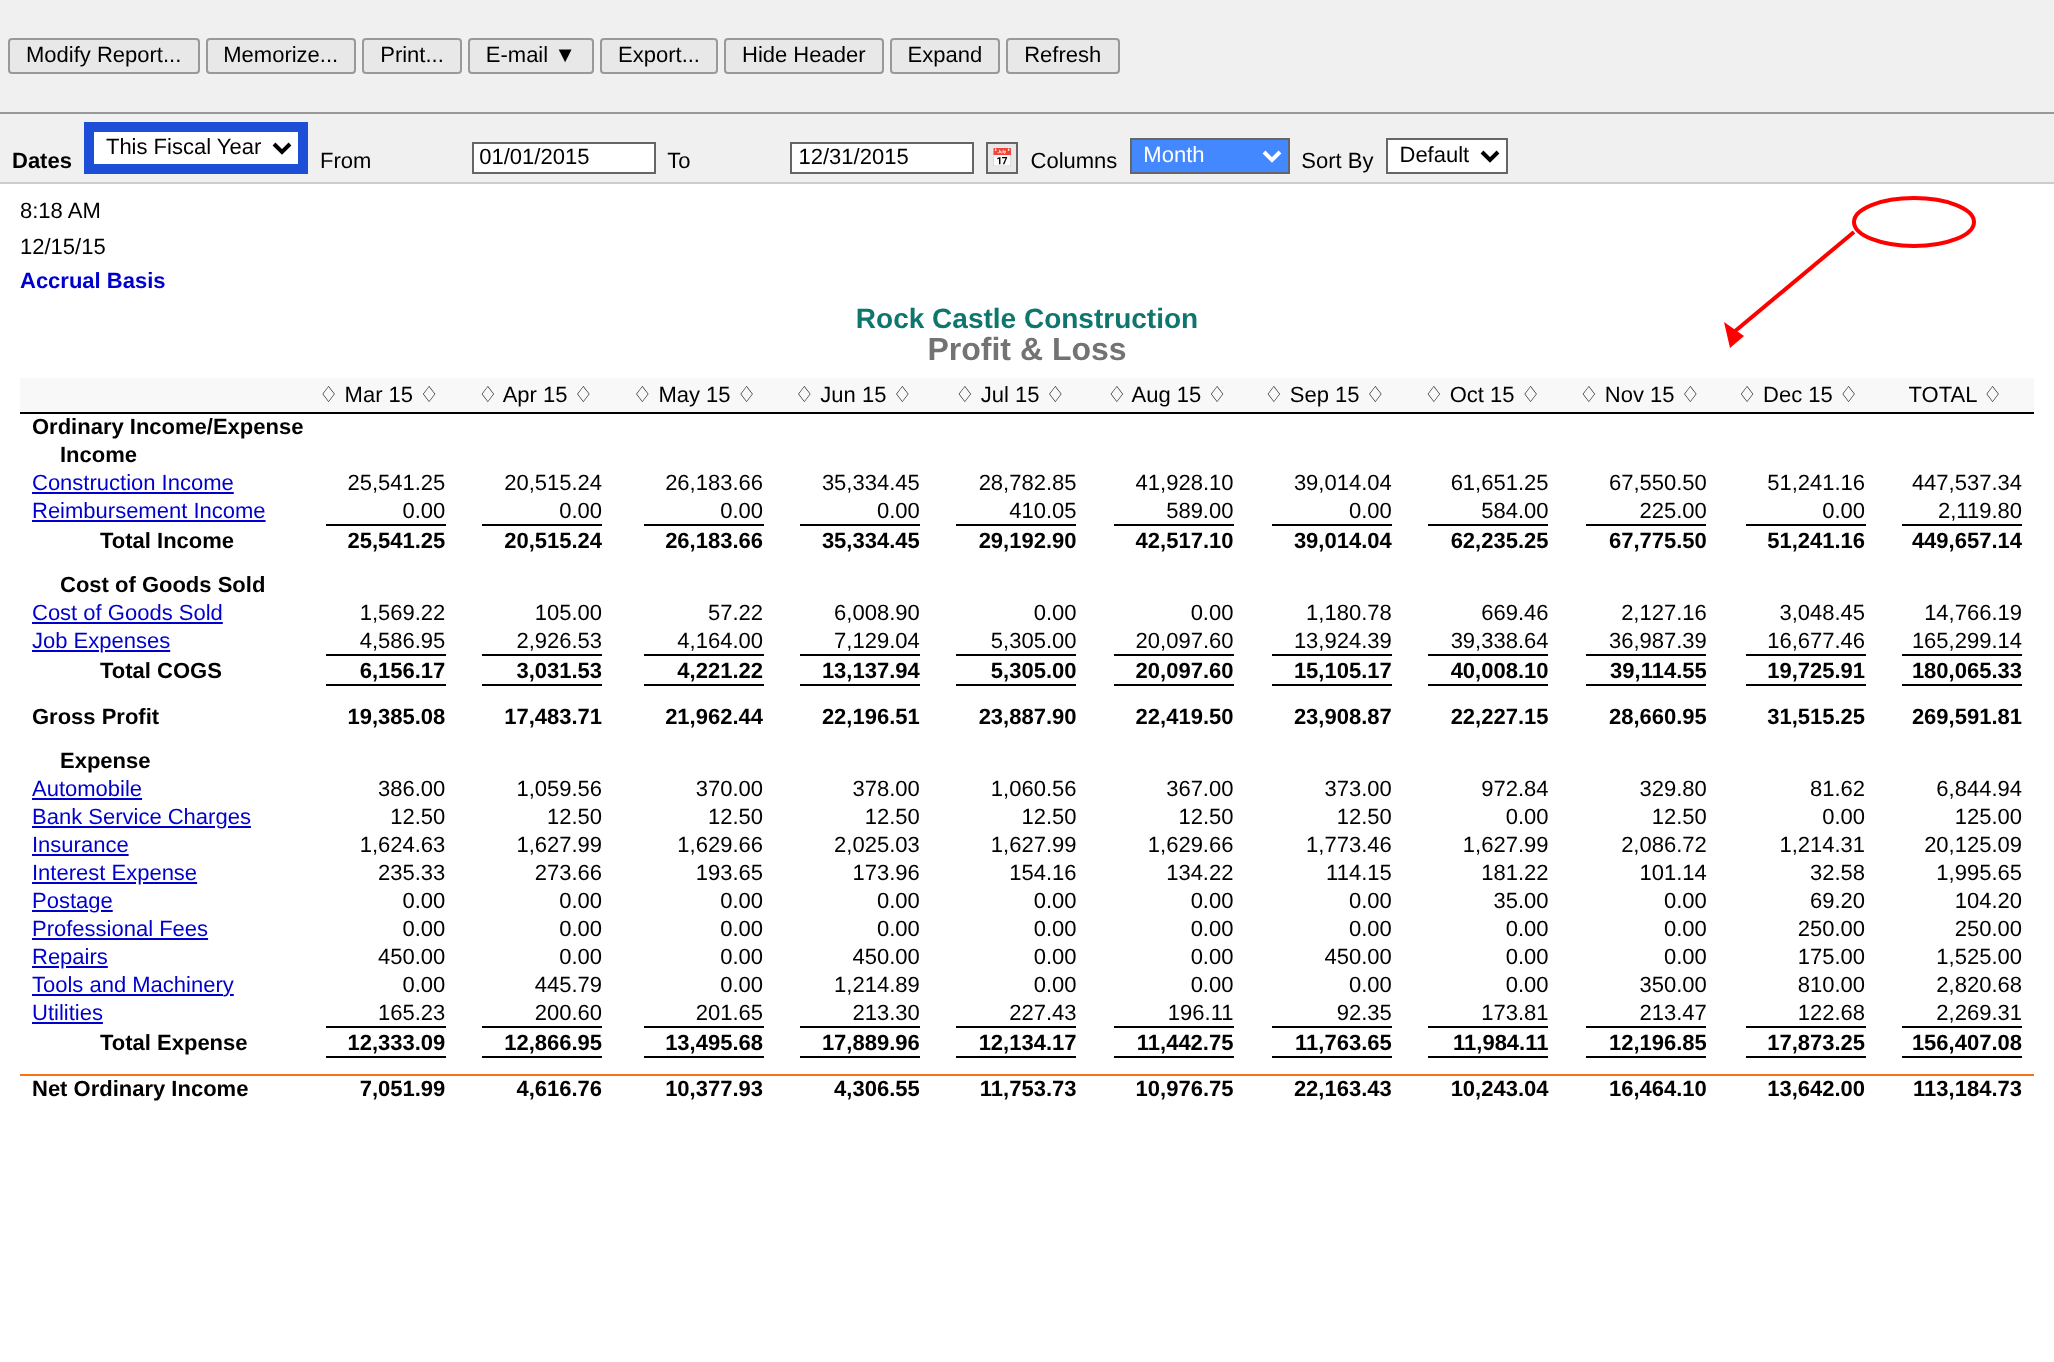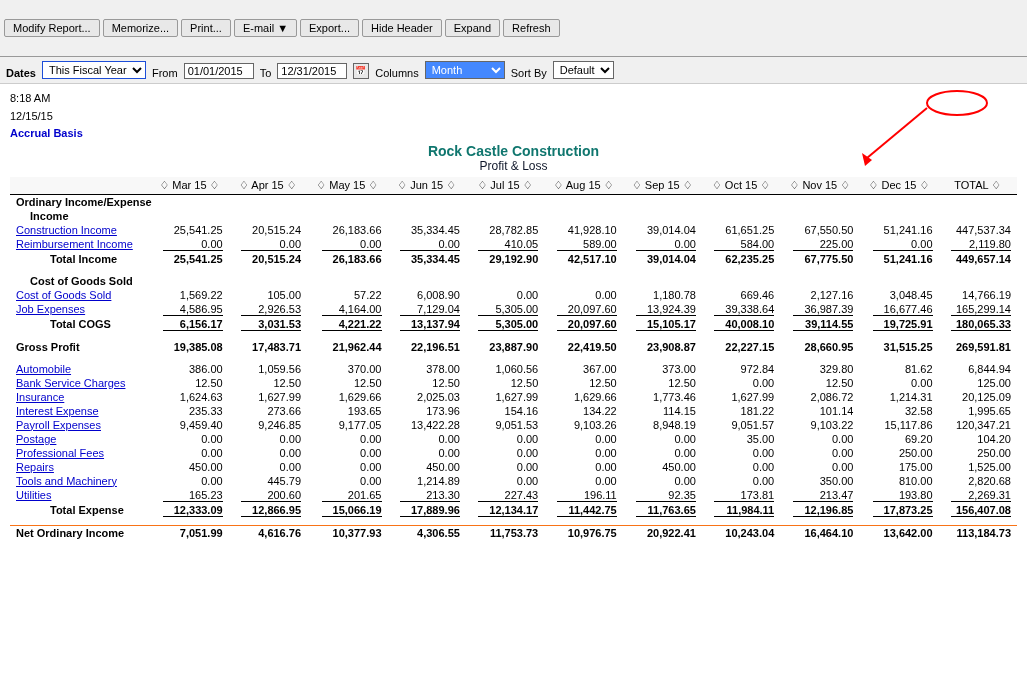--- a/index.html
+++ b/index.html
@@ -15,24 +15,24 @@
       border: 1px solid #999; cursor: pointer; border-radius: 2px;
     }
 
     
     #dates-bar {
       display: flex; align-items: flex-end; padding: 4px 6px; background: #f0f0f0;
       border-bottom: 1px solid #ccc; gap: 6px; font-size: 11px;
     }
     .dates-label { font-weight: bold; }
     .dates-select {
-      padding: 1px 2px; font-size: 11px; border: 1px solid #1d4ed8; background: #fff;
+      padding: 1px 2px; font-size: 11px; border: 5px solid #1d4ed8; background: #fff;
     }
     .dates-input {
-      padding: 1px 3px; font-size: 11px; border: 1px solid #666; width: 70px;
+      padding: 1px 3px; font-size: 11px; border: 1px solid #666; width: 92px; margin-left: 44px;
     }
     .cal-icon {
       width: 16px; height: 16px; display: inline-flex; align-items: center;
       justify-content: center; border: 1px solid #666; background: #e8e8e8;
       cursor: pointer; font-size: 9px;
     }
     .col-select {
       padding: 1px 2px; font-size: 11px; border: 1px solid #666;
       background: #4488ff; color: #fff; min-width: 80px;
     }
@@ -41,21 +41,21 @@
     }
 
     
     #report {
       padding: 6px 10px;
     }
     .report-meta { font-size: 11px; color: #000; line-height: 1.6; }
 
     .report-title-area { text-align: center; margin-bottom: 4px; }
     .company-name { font-size: 14px; font-weight: bold; color: #0f766e; }
-    .report-name { font-size: 12px; font-weight: normal; color: #0f172a; }
+    .report-name { font-size: 16px; font-weight: bold; color: #737373; }
     .report-date-range { font-size: 12px; color: #00008B; font-style: italic; }
 
     
     #report-table {
       width: 100%; border-collapse: collapse; font-size: 11px;
     }
     #report-table th {
       text-align: center; padding: 2px 6px; border-bottom: 1px solid #000;
       font-weight: normal; white-space: nowrap;
     }
@@ -293,20 +293,23 @@
         <td class="num">22,227.15</td>
         <td class="num">28,660.95</td>
         <td class="num">31,515.25</td>
         <td class="num">269,591.81</td>
       </tr>
 
       <tr>
           <td colspan="12" style="height:8px;"></td>
         </tr>
 
+      <tr class="row-section-header">
+        <td colspan="12" style="padding-left:20px;">Expense</td>
+      </tr>
 
       <tr class="row-data">
         <td class="label2 blue-link">Automobile</td>
         <td class="num">386.00</td>
         <td class="num">1,059.56</td>
         <td class="num">370.00</td>
         <td class="num">378.00</td>
         <td class="num">1,060.56</td>
         <td class="num">367.00</td>
         <td class="num">373.00</td>
@@ -354,34 +357,20 @@
         <td class="num">173.96</td>
         <td class="num">154.16</td>
         <td class="num">134.22</td>
         <td class="num">114.15</td>
         <td class="num">181.22</td>
         <td class="num">101.14</td>
         <td class="num">32.58</td>
         <td class="num">1,995.65</td>
       </tr>
 
-      <tr class="row-data">
-        <td class="label2 blue-link">Payroll Expenses</td>
-        <td class="num">9,459.40</td>
-        <td class="num">9,246.85</td>
-        <td class="num">9,177.05</td>
-        <td class="num">13,422.28</td>
-        <td class="num">9,051.53</td>
-        <td class="num">9,103.26</td>
-        <td class="num">8,948.19</td>
-        <td class="num">9,051.57</td>
-        <td class="num">9,103.22</td>
-        <td class="num">15,117.86</td>
-        <td class="num">120,347.21</td>
-      </tr>
 
       <tr class="row-data">
         <td class="label2 blue-link">Postage</td>
         <td class="num">0.00</td>
         <td class="num">0.00</td>
         <td class="num">0.00</td>
         <td class="num">0.00</td>
         <td class="num">0.00</td>
         <td class="num">0.00</td>
         <td class="num">0.00</td>
@@ -440,29 +429,29 @@
         <td class="label2 blue-link">Utilities</td>
         <td class="num"><span class="underline-val">165.23</span></td>
         <td class="num"><span class="underline-val">200.60</span></td>
         <td class="num"><span class="underline-val">201.65</span></td>
         <td class="num"><span class="underline-val">213.30</span></td>
         <td class="num"><span class="underline-val">227.43</span></td>
         <td class="num"><span class="underline-val">196.11</span></td>
         <td class="num"><span class="underline-val">92.35</span></td>
         <td class="num"><span class="underline-val">173.81</span></td>
         <td class="num"><span class="underline-val">213.47</span></td>
-        <td class="num"><span class="underline-val">193.80</span></td>
+        <td class="num"><span class="underline-val">122.68</span></td>
         <td class="num"><span class="underline-val">2,269.31</span></td>
       </tr>
 
       <tr class="row-total">
         <td style="padding-left:40px;">Total Expense</td>
         <td class="num"><span class="underline-val">12,333.09</span></td>
         <td class="num"><span class="underline-val">12,866.95</span></td>
-        <td class="num"><span class="underline-val">15,066.19</span></td>
+        <td class="num"><span class="underline-val">13,495.68</span></td>
         <td class="num"><span class="underline-val">17,889.96</span></td>
         <td class="num"><span class="underline-val">12,134.17</span></td>
         <td class="num"><span class="underline-val">11,442.75</span></td>
         <td class="num"><span class="underline-val">11,763.65</span></td>
         <td class="num"><span class="underline-val">11,984.11</span></td>
         <td class="num"><span class="underline-val">12,196.85</span></td>
         <td class="num"><span class="underline-val">17,873.25</span></td>
         <td class="num"><span class="underline-val">156,407.08</span></td>
       </tr>
 
@@ -471,21 +460,21 @@
         </tr>
 
       <tr class="row-total" style="border-top:1px solid #f97316;">
         <td>Net Ordinary Income</td>
         <td class="num">7,051.99</td>
         <td class="num">4,616.76</td>
         <td class="num">10,377.93</td>
         <td class="num">4,306.55</td>
         <td class="num">11,753.73</td>
         <td class="num">10,976.75</td>
-        <td class="num">20,922.41</td>
+        <td class="num">22,163.43</td>
         <td class="num">10,243.04</td>
         <td class="num">16,464.10</td>
         <td class="num">13,642.00</td>
         <td class="num">113,184.73</td>
       </tr>
 
     </tbody>
   </table>
 </div>
 

